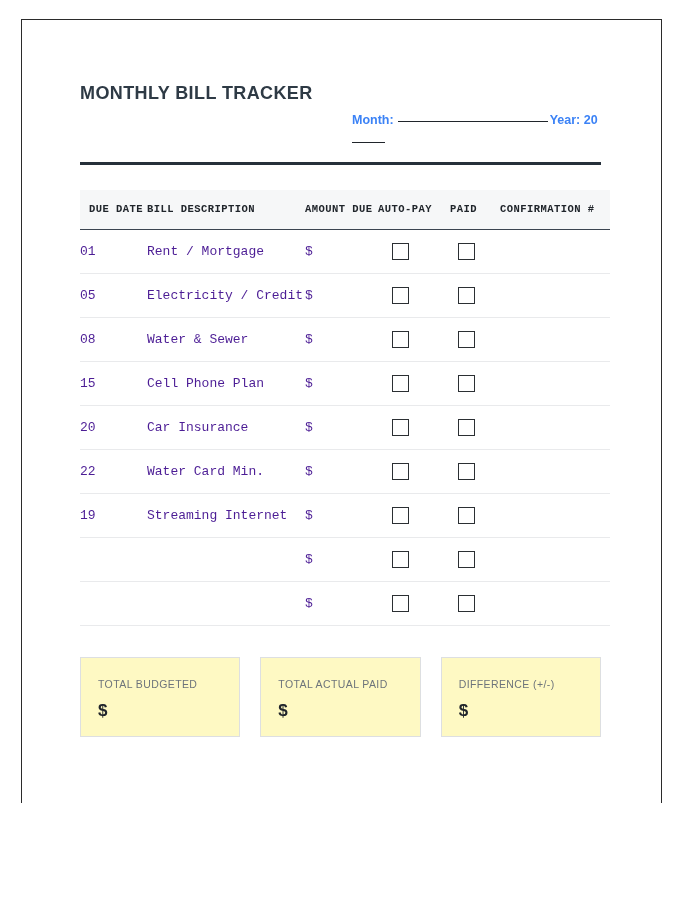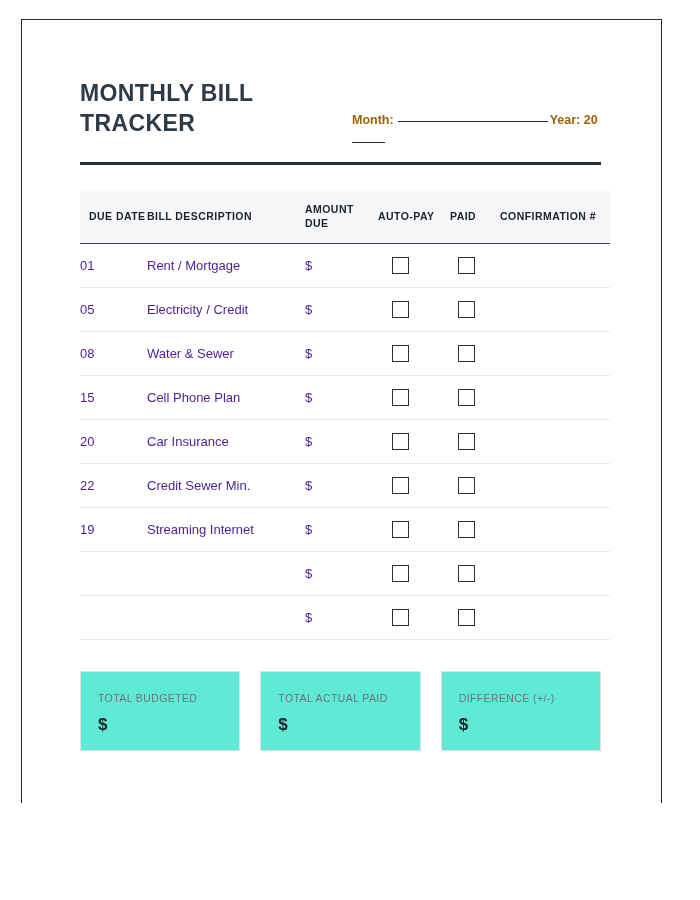--- a/index.html
+++ b/index.html
@@ -43,36 +43,36 @@
   .masthead {
     position: relative;
     height: 145px;
   }
   .doc-title {
     position: absolute;
     left: 0;
     top: 59px;
     width: 250px;
     margin: 0;
-    font-size: 23px;
+    font-size: 18px;
     line-height: 30px;
     font-weight: bold;
     letter-spacing: 0.4px;
     color: #2e3a45;
     text-transform: uppercase;
   }
   .meta-line {
     position: absolute;
     left: 272px;
     top: 91px;
     width: 249px;
     font-size: 12.5px;
     line-height: 21px;
     font-weight: bold;
-    color: #a16207;
+    color: #3b82f6;
   }
   .meta-line .blank-long {
     display: inline-block;
     width: 150px;
     border-bottom: 1.3px solid #20252b;
     vertical-align: 2px;
     margin: 0 2px 0 4px;
   }
   .meta-line .blank-short {
     display: inline-block;
@@ -88,20 +88,21 @@
     height: 3px;
     background: #26303a;
   }
 
   
   .bill-table {
     width: 521px;
     border-collapse: collapse;
     table-layout: fixed;
     margin-top: 26px;
+    font-family: Liberation Mono, monospace;
   }
   .bill-table thead th {
     background: #f6f7f8;
     border-bottom: 1.5px solid #3b4450;
     padding: 12px 0 13px 0;
     font-size: 10.5px;
     line-height: 14px;
     font-weight: bold;
     letter-spacing: 0.45px;
     color: #20252b;
@@ -147,21 +148,21 @@
     gap: 20px;
     margin-top: 31px;
     width: 521px;
   }
   .summary-box {
     flex: 1 1 0;
     height: 80px;
     border: 1px solid #dddfe1;
     box-sizing: border-box;
     padding: 20px 16px 0 17px;
-    background: #5eead4;
+    background: #fef9c3;
   }
   .summary-label {
     font-size: 10.5px;
     letter-spacing: 0.4px;
     color: #6d747b;
     text-transform: uppercase;
     line-height: 12px;
   }
   .summary-value {
     margin-top: 12px;
@@ -236,21 +237,21 @@
         <tr>
           <td class="cell-due">20</td>
           <td class="cell-desc">Car Insurance</td>
           <td class="cell-amt">$</td>
           <td class="cell-check cell-autopay"><span class="checkbox"></span></td>
           <td class="cell-check cell-paid"><span class="checkbox"></span></td>
           <td class="cell-conf"></td>
         </tr>
         <tr>
           <td class="cell-due">22</td>
-          <td class="cell-desc">Credit Sewer Min.</td>
+          <td class="cell-desc">Water Card Min.</td>
           <td class="cell-amt">$</td>
           <td class="cell-check cell-autopay"><span class="checkbox"></span></td>
           <td class="cell-check cell-paid"><span class="checkbox"></span></td>
           <td class="cell-conf"></td>
         </tr>
         <tr>
           <td class="cell-due">19</td>
           <td class="cell-desc">Streaming Internet</td>
           <td class="cell-amt">$</td>
           <td class="cell-check cell-autopay"><span class="checkbox"></span></td>

